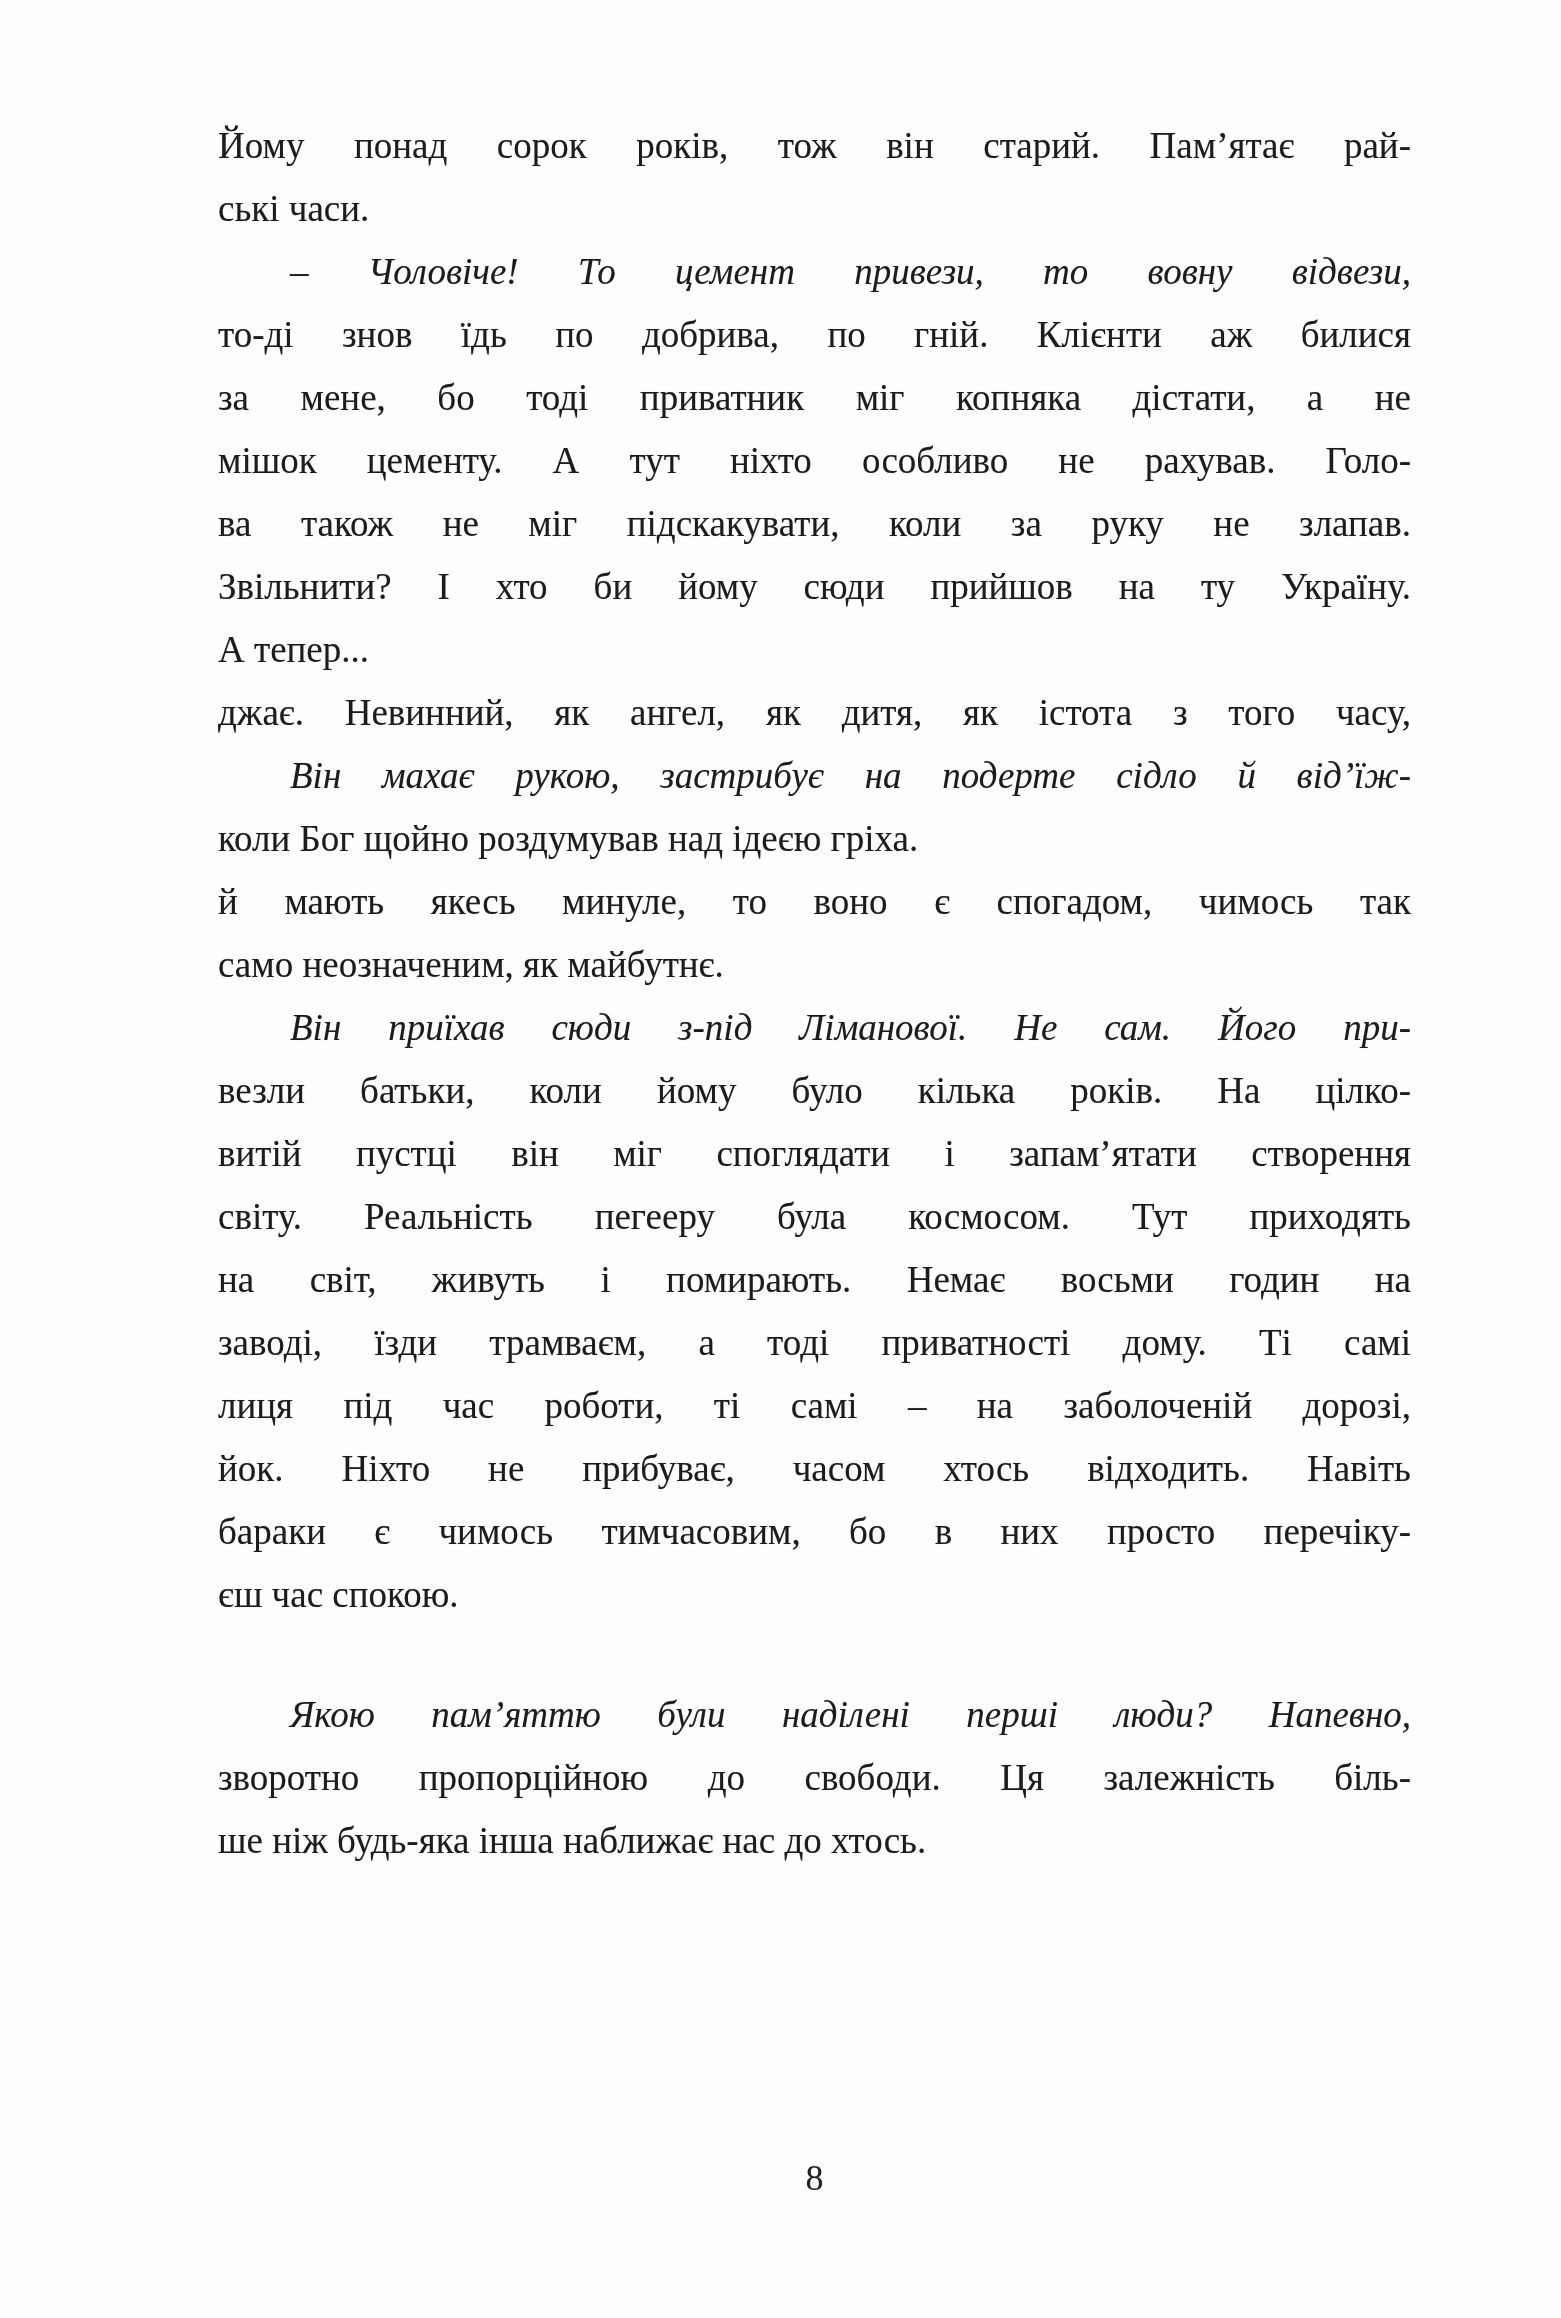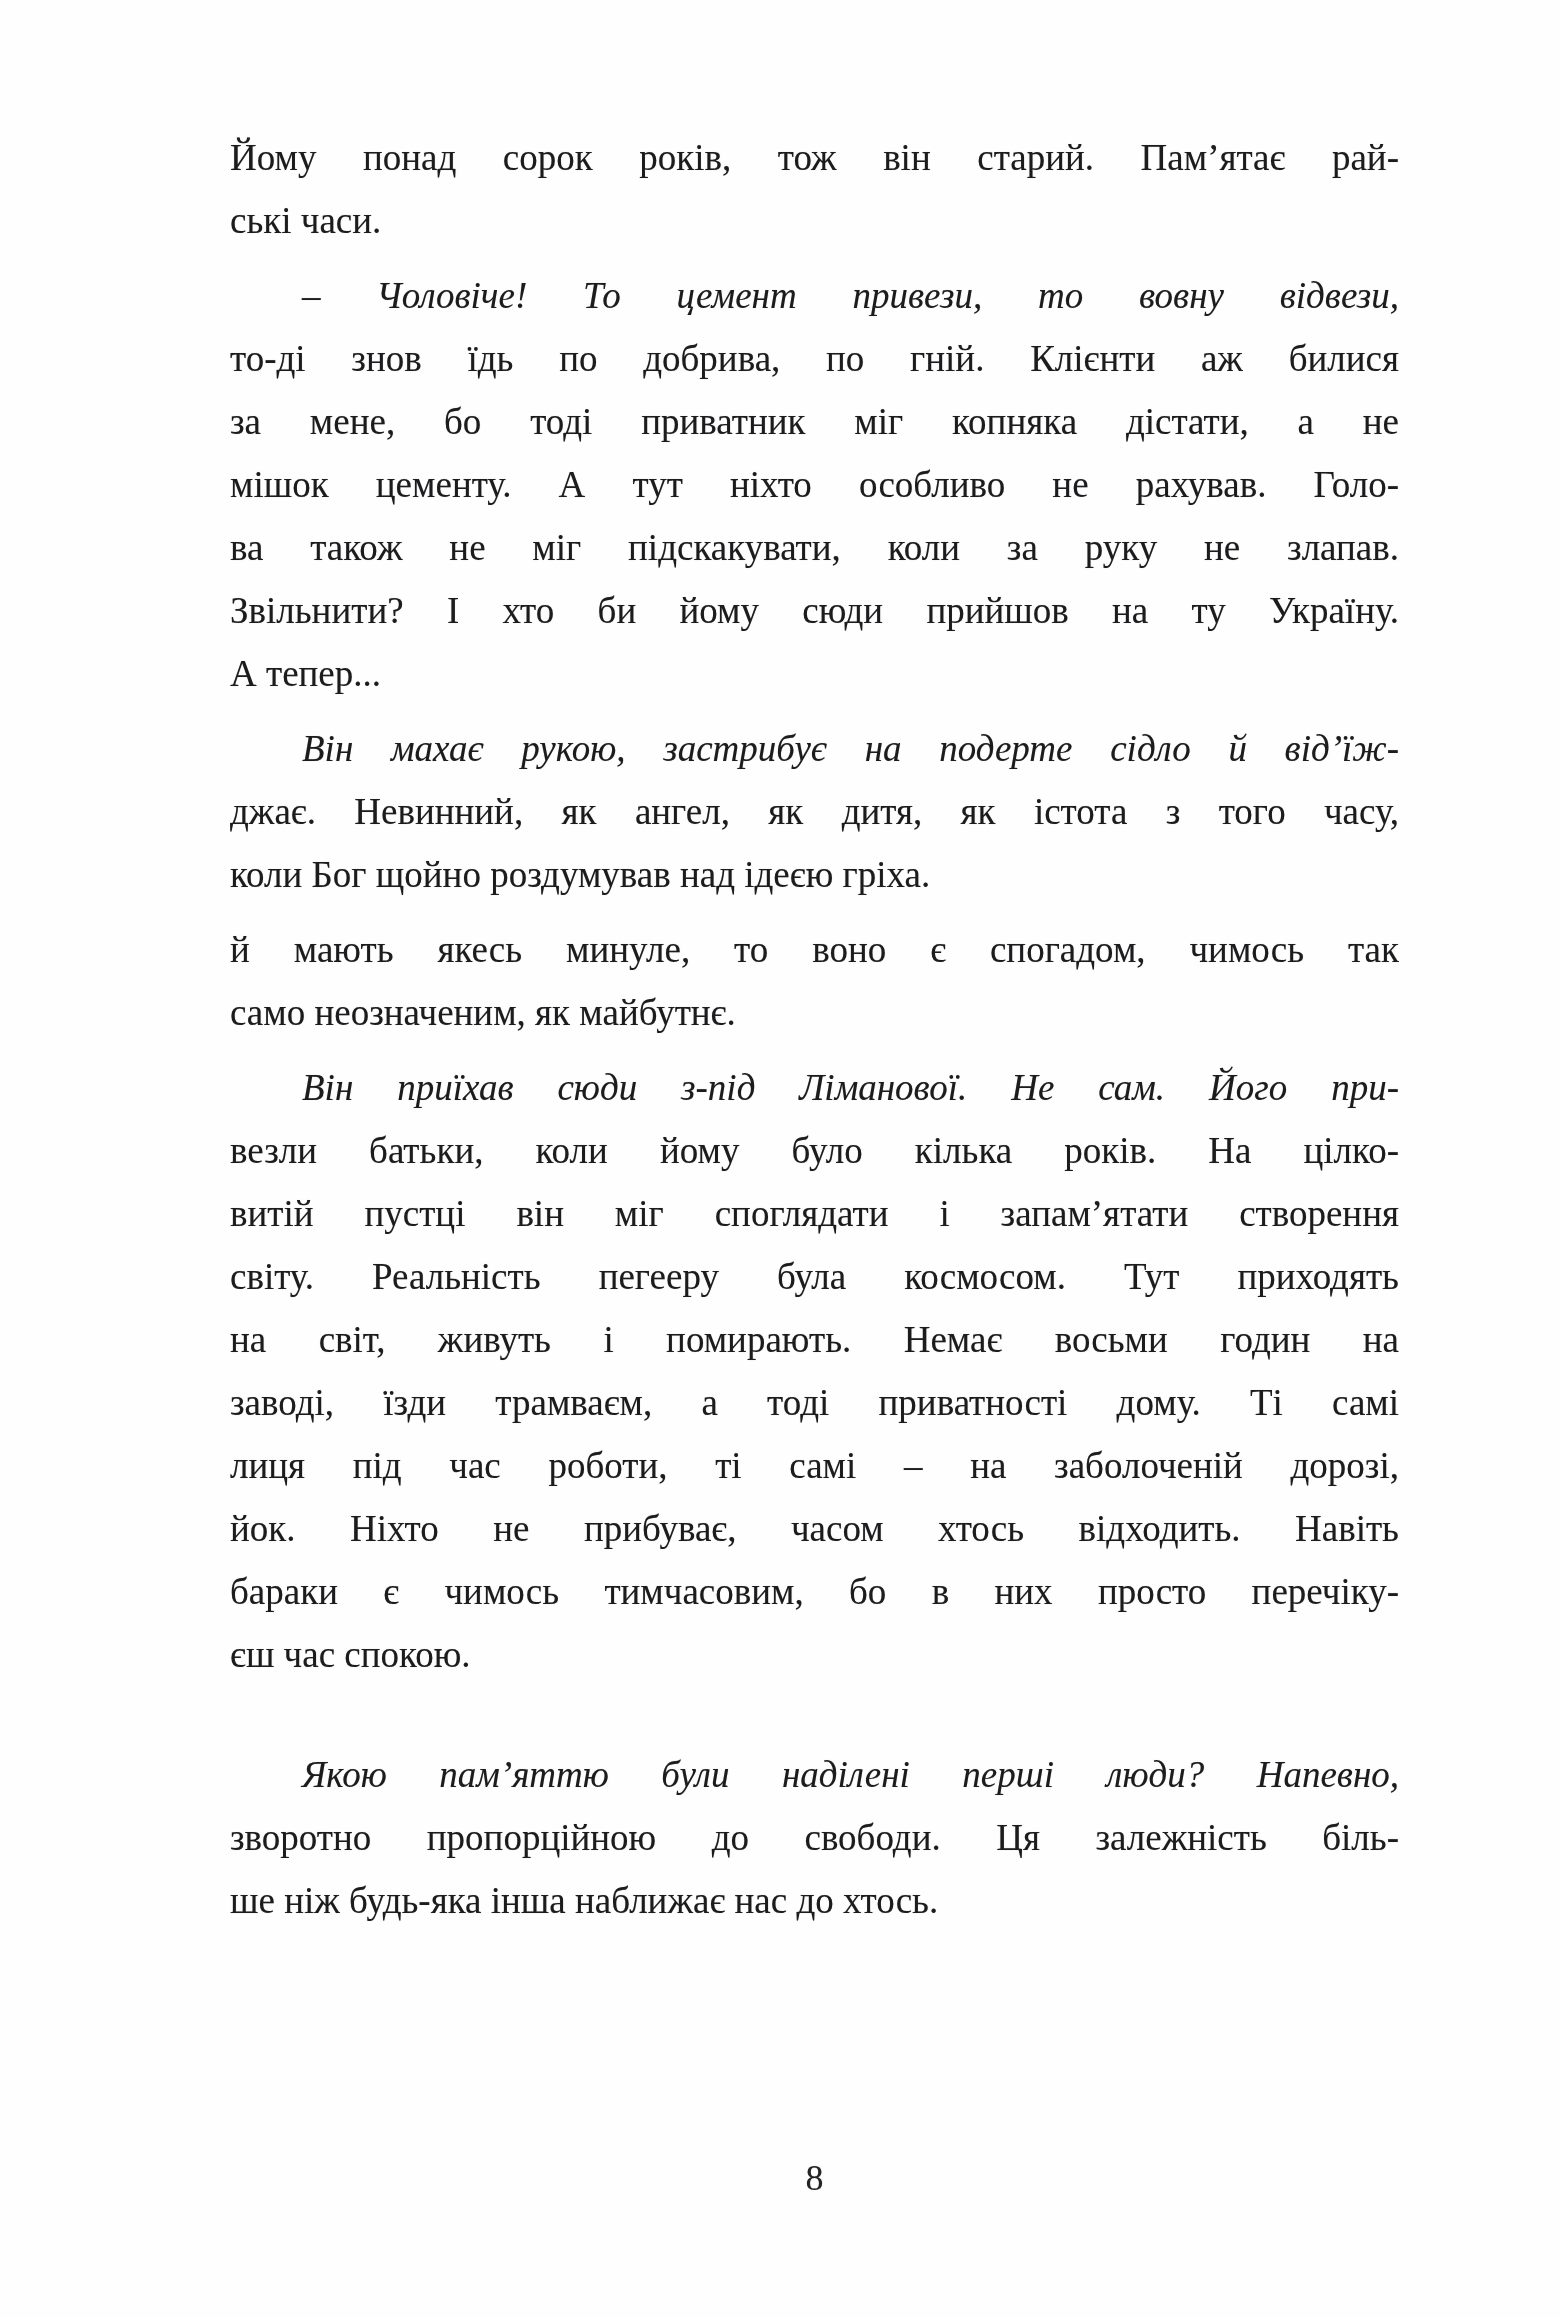--- a/index.html
+++ b/index.html
@@ -15,21 +15,21 @@
     background:#fefefe;
   }
   .textblock{
     position:absolute;
     left:218px;top:114px;width:1193px;
     color:#1c1c1e;
     font-size:37px;
     line-height:63px;
     text-shadow:0 0 0.8px rgba(40,40,40,0.38);
   }
-  .para{margin:12px;padding:0;}
+  .para{margin:0;padding:0;}
   .para.sep{margin-top:57px;}
   .ln{
     height:63px;
     overflow:hidden;
     text-align:justify;
     text-align-last:justify;
     white-space:normal;
   }
   .ln.ind{text-indent:72px;font-style:italic;}
   .ln.last{
@@ -61,22 +61,22 @@
       <div class="ln ind">– Чоловіче! То цемент привези, то вовну відвези,</div>
       <div class="ln">то-ді знов їдь по добрива, по гній. Клієнти аж билися</div>
       <div class="ln">за мене, бо тоді приватник міг копняка дістати, а не</div>
       <div class="ln">мішок цементу. А тут ніхто особливо не рахував. Голо-</div>
       <div class="ln">ва також не міг підскакувати, коли за руку не злапав.</div>
       <div class="ln">Звільнити? І хто би йому сюди прийшов на ту Україну.</div>
       <div class="ln last">А тепер...</div>
     </div>
 
     <div class="para">
+      <div class="ln">джає. Невинний, як ангел, як дитя, як істота з того часу,</div>
       <div class="ln ind">Він махає рукою, застрибує на подерте сідло й від’їж-</div>
-      <div class="ln">джає. Невинний, як ангел, як дитя, як істота з того часу,</div>
       <div class="ln last">коли Бог щойно роздумував над ідеєю гріха.</div>
     </div>
 
     <div class="para">
       <div class="ln">й мають якесь минуле, то воно є спогадом, чимось так</div>
       <div class="ln last">само неозначеним, як майбутнє.</div>
     </div>
 
     <div class="para">
       <div class="ln ind">Він приїхав сюди з-під Ліманової. Не сам. Його при-</div>

